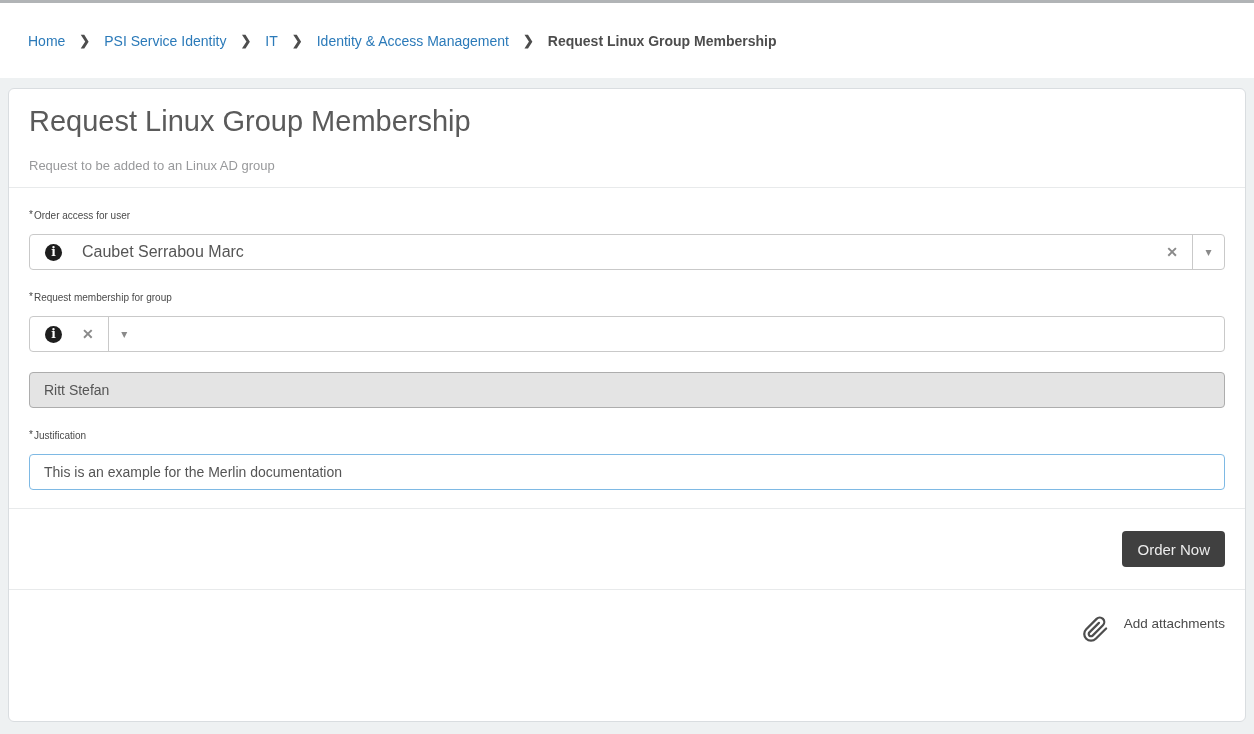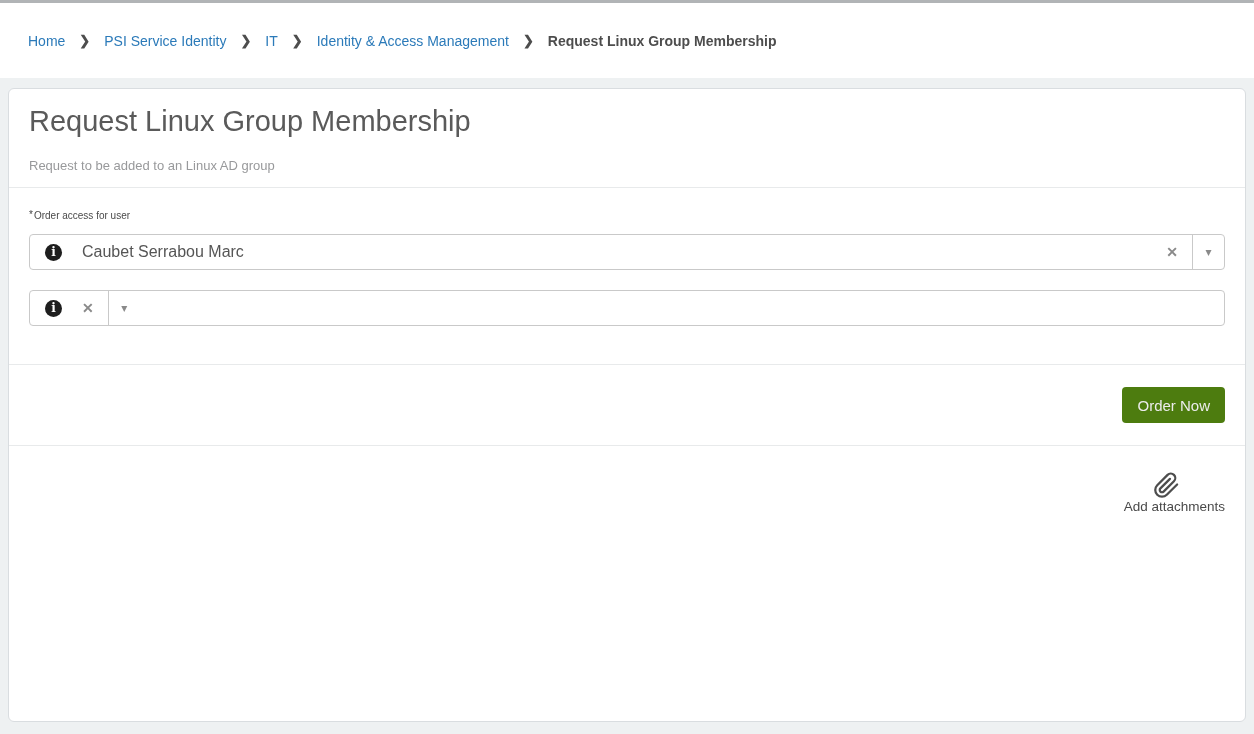--- a/index.html
+++ b/index.html
@@ -151,43 +151,41 @@
     color: #555555;
     outline: none;
     background: #fff;
   }
   .actions-section {
     border-top: 1px solid #e8eaeb;
     padding: 22px 20px;
     text-align: right;
   }
   .order-btn {
-    background: #4d7c0f;
+    background: #404040;
     color: #ececec;
     border: none;
     border-radius: 4px;
     font-family: "Liberation Sans", sans-serif;
     font-size: 15px;
     padding: 0 15px;
     height: 36px;
     min-width: 100px;
     cursor: not-allowed;
   }
   .attachments-section {
     border-top: 1px solid #e8eaeb;
     padding: 26px 20px;
     display: flex;
     justify-content: flex-end;
     align-items: center;
   }
   .attach-btn {
     display: flex;
-    align-items: center;
-    cursor: pointer;
-    flex-direction: column;
+    cursor: pointer;
   }
   .paperclip { margin-right: 15px; display: block; }
   .attach-label { font-size: 13.5px; color: #4a4a4a; }
 </style>
 </head>
 <body>
 
 <div class="top-strip"></div>
 
 <div class="breadcrumb-bar">
@@ -217,32 +215,38 @@
         <span class="info-badge">i</span>
         <span class="select-value">Caubet Serrabou Marc</span>
         <span class="clear-x">✕</span>
         <span class="dd-toggle">
             <span>▾</span>
           </span>
       </div>
     </div>
 
     <div class="field-group">
+      <div class="field-label"><span class="req">*</span><span>Request membership for group</span></div>
       <div class="select-control">
         <span class="info-badge">i</span>
         <span class="clear-x">✕</span>
         <span class="dd-toggle">
             <span>▾</span>
           </span>
       </div>
     </div>
 
     <div class="field-group">
-    </div>
-
+      <div class="readonly-field">Ritt Stefan</div>
+    </div>
+
+    <div class="field-group" style="margin-bottom:0;">
+      <div class="field-label"><span class="req">*</span><span>Justification</span></div>
+      <input class="text-input" type="text" value="This is an example for the Merlin documentation" style="">
+    </div>
 
   </div>
 
   <div class="actions-section">
     <button class="order-btn">Order Now</button>
   </div>
 
   <div class="attachments-section">
     <div class="attach-btn">
       <svg class="paperclip" width="27" height="27" viewBox="0 0 24 24" fill="none" stroke="#4d4d4d" stroke-width="2" stroke-linecap="round" stroke-linejoin="round">

